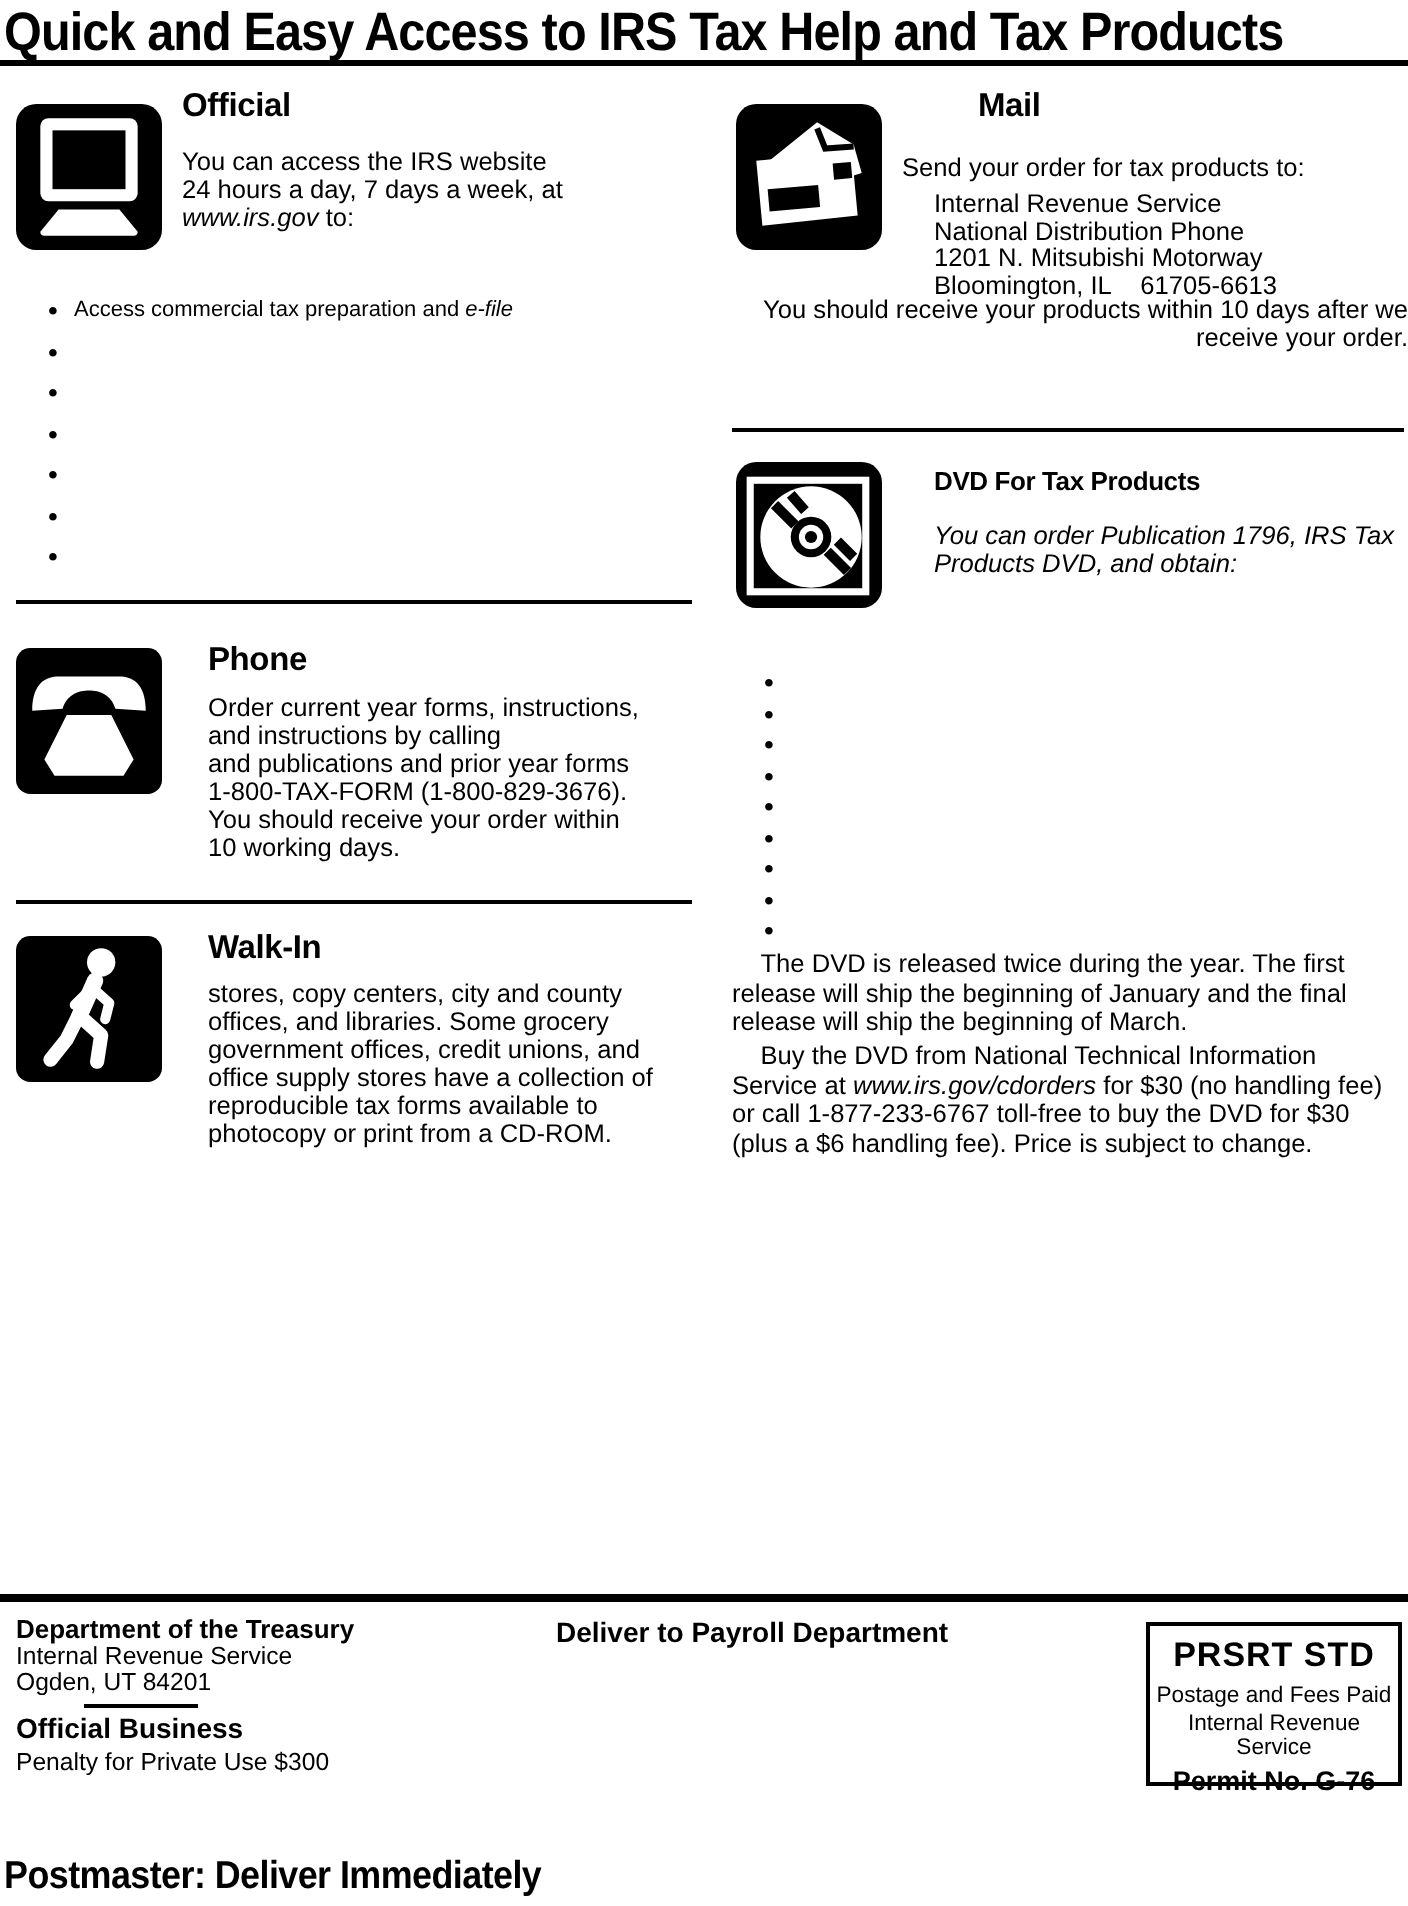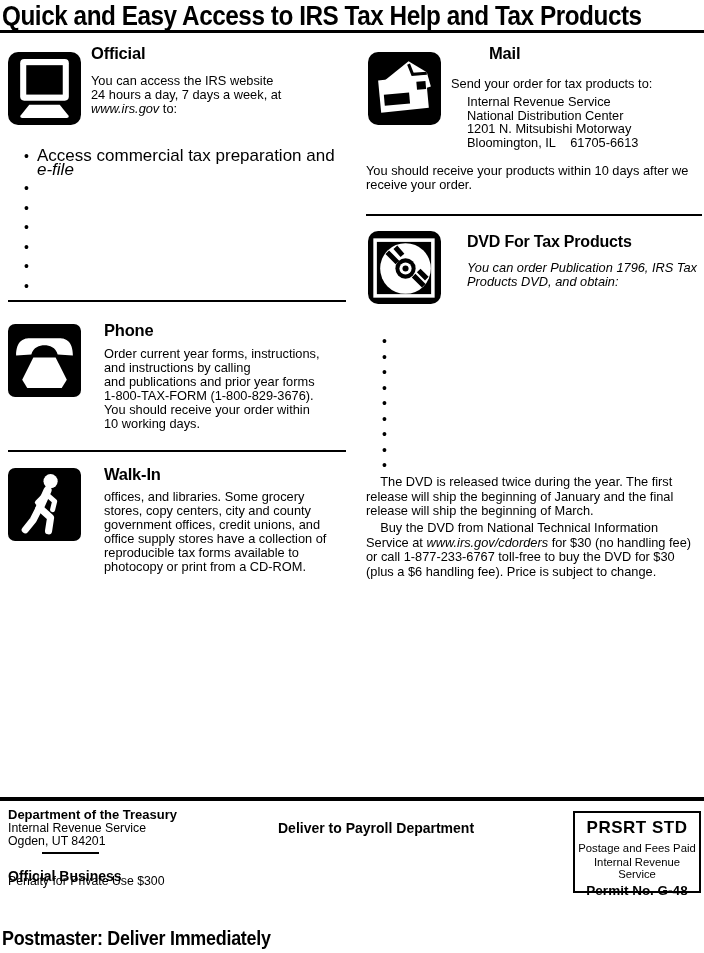--- a/index.html
+++ b/index.html
@@ -5,37 +5,37 @@
   html,body{margin:0;padding:0;background:#fff;}
   .page{position:relative;width:704px;height:953px;background:#ffffff;color:#000;
         font-family:"Liberation Sans", sans-serif;overflow:hidden;}
   .abs{position:absolute;}
   i{font-style:italic;}
   .rule{background:#000;}
   .condensed{display:inline-block;transform:scaleX(0.9);transform-origin:0 50%;white-space:nowrap;}
   .page-title{top:1px;left:2px;font-size:27px;font-weight:bold;letter-spacing:-0.5px;}
   .title-rule{top:30px;left:0;width:704px;height:3px;}
   .sec-h{font-weight:bold;font-size:16.5px;letter-spacing:-0.2px;}
-  .sec-h-lg{font-weight:bold;font-size:16px;letter-spacing:-0.2px;}
+  .sec-h-lg{font-weight:bold;font-size:13px;letter-spacing:-0.2px;}
   .txt{font-size:12.8px;line-height:14px;}
   .txt13{font-size:12.8px;line-height:13.5px;}
   .txt146{font-size:12.8px;line-height:14.6px;}
   .icon{width:73px;height:73px;display:block;}
   ul.blist{list-style:none;margin:0;padding:0;}
   ul.blist li{display:flex;}
   .bullet-dot{width:13px;flex:0 0 13px;}
   .bullet-dot::before{content:"\2022";font-size:14px;}
   .li-text{flex:1;}
-  .list-l li{font-size:17px;line-height:13.5px;margin-bottom:5px;}
+  .list-l li{font-size:11px;line-height:13.5px;margin-bottom:5px;}
   .list-r li{font-size:12.6px;line-height:13.5px;margin-bottom:1px;}
   .thinrule{height:1.6px;}
   .footer-rule{top:797px;left:0;width:704px;height:3.5px;}
   .f-bold13{font-weight:bold;font-size:13px;}
   .f-12{font-size:12.3px;line-height:13.5px;}
-  .f-bold14{font-weight:bold;font-size:14px;margin-top:12px;}
+  .f-bold14{font-weight:bold;font-size:14px;}
   .permit-box{left:573px;top:811px;width:124px;height:78px;border:2.5px solid #000;text-align:center;}
   .permit-l1{font-weight:bold;font-size:17px;margin-top:5px;letter-spacing:0.5px;}
   .permit-l2{font-size:11.3px;margin-top:4px;}
   .permit-l3{font-size:11.3px;margin-top:2px;}
   .permit-l4{font-weight:bold;font-size:13.5px;margin-top:3px;}
   .postmaster{left:2px;top:927px;font-size:19.5px;font-weight:bold;letter-spacing:-0.3px;}
 </style>
 </head>
 <body>
 
@@ -141,47 +141,47 @@
       <circle cx="42" cy="13" r="7" fill="#fff"></circle>
       <path d="M39,22 L31,40" stroke="#fff" stroke-width="8" stroke-linecap="round" fill="none"></path>
       <path d="M37,25 L46,33 L44,41" stroke="#fff" stroke-width="5" stroke-linecap="round" stroke-linejoin="round" fill="none"></path>
       <path d="M37,26 L29,34" stroke="#fff" stroke-width="5" stroke-linecap="round" fill="none"></path>
       <path d="M31,39 L42,49 L40,62" stroke="#fff" stroke-width="7" stroke-linecap="round" stroke-linejoin="round" fill="none"></path>
       <path d="M31,39 L25,51 L17,61" stroke="#fff" stroke-width="7" stroke-linecap="round" stroke-linejoin="round" fill="none"></path>
     </svg>
   </span>
   <div class="abs sec-h" style="left:104px;top:465px;">Walk-In</div>
   <div class="abs txt" style="left:104px;top:490px;width:256px;">
+      <div>stores, copy centers, city and county</div>
       <div>offices, and libraries. Some grocery</div>
-      <div>stores, copy centers, city and county</div>
       <div>government offices, credit unions, and</div>
       <div>office supply stores have a collection of</div>
       <div>reproducible tax forms available to</div>
       <div>photocopy or print from a CD-ROM.</div>
     </div>
 
   <span class="abs icon" style="left:368px;top:52px;">
     <svg width="73" height="73" viewBox="0 0 72 72">
       <rect x="0" y="0" width="72" height="72" rx="10" fill="#000"></rect>
       <path d="M14,30 L40,9 L58,20 L62,34 L30,44 Z" fill="#fff"></path>
       <path d="M40,12 L44,22 L58,21" fill="none" stroke="#000" stroke-width="3"></path>
       <path d="M10,28 L57,23 L60,55 L13,60 Z" fill="#fff"></path>
       <rect x="48" y="29" width="9" height="8" transform="rotate(-5 52 33)" fill="#000"></rect>
       <rect x="16" y="41" width="25" height="11" transform="rotate(-5 28 46)" fill="#000"></rect>
     </svg>
   </span>
   <div class="abs sec-h" style="left:467px;top:44px;margin-left:22px;">Mail</div>
   <div class="abs txt" style="left:451px;top:77px;width:236px;">Send your order for tax products to:</div>
   <div class="abs txt13" style="left:467px;top:95px;width:236px;">
       <div>Internal Revenue Service</div>
-      <div>National Distribution Center</div>
+      <div>National Distribution Phone</div>
       <div>1201 N. Mitsubishi Motorway</div>
       <div>Bloomington, IL&nbsp;&nbsp;&nbsp;&nbsp;61705-6613</div>
     </div>
-  <div class="abs txt" style="left:366px;top:164px;width:338px;">
+  <div class="abs txt" style="left:366px;top:148px;width:338px;text-align:right;">
       <div>You should receive your products within 10 days after we</div>
       <div>receive your order.</div>
     </div>
 
   <div class="abs rule thinrule" style="left:366px;top:214px;width:336px;"></div>
 
   <span class="abs icon" style="left:368px;top:231px;">
     <svg width="73" height="73" viewBox="0 0 72 72">
       <rect x="0" y="0" width="72" height="72" rx="10" fill="#000"></rect>
       <rect x="7" y="9" width="57" height="55" fill="none" stroke="#fff" stroke-width="3.5"></rect>
@@ -285,20 +285,20 @@
   <div class="abs rule" style="left:42px;top:852px;width:57px;height:1.6px;"></div>
   <div class="abs f-bold14" style="left:8px;top:856px;">Official Business</div>
   <div class="abs f-12" style="left:8px;top:875px;">Penalty for Private Use $300</div>
 
   <div class="abs f-bold14" style="left:278px;top:808px;">Deliver to Payroll Department</div>
 
   <div class="abs permit-box">
     <div class="permit-l1">PRSRT STD</div>
     <div class="permit-l2">Postage and Fees Paid</div>
     <div class="permit-l3">Internal Revenue Service</div>
-    <div class="permit-l4">Permit No. G-48</div>
+    <div class="permit-l4">Permit No. G-76</div>
   </div>
 
   <div class="abs postmaster">
     <span class="condensed" style="transform:scaleX(0.92);">Postmaster: Deliver Immediately</span>
   </div>
 
 </div>
 
 </body></html>

